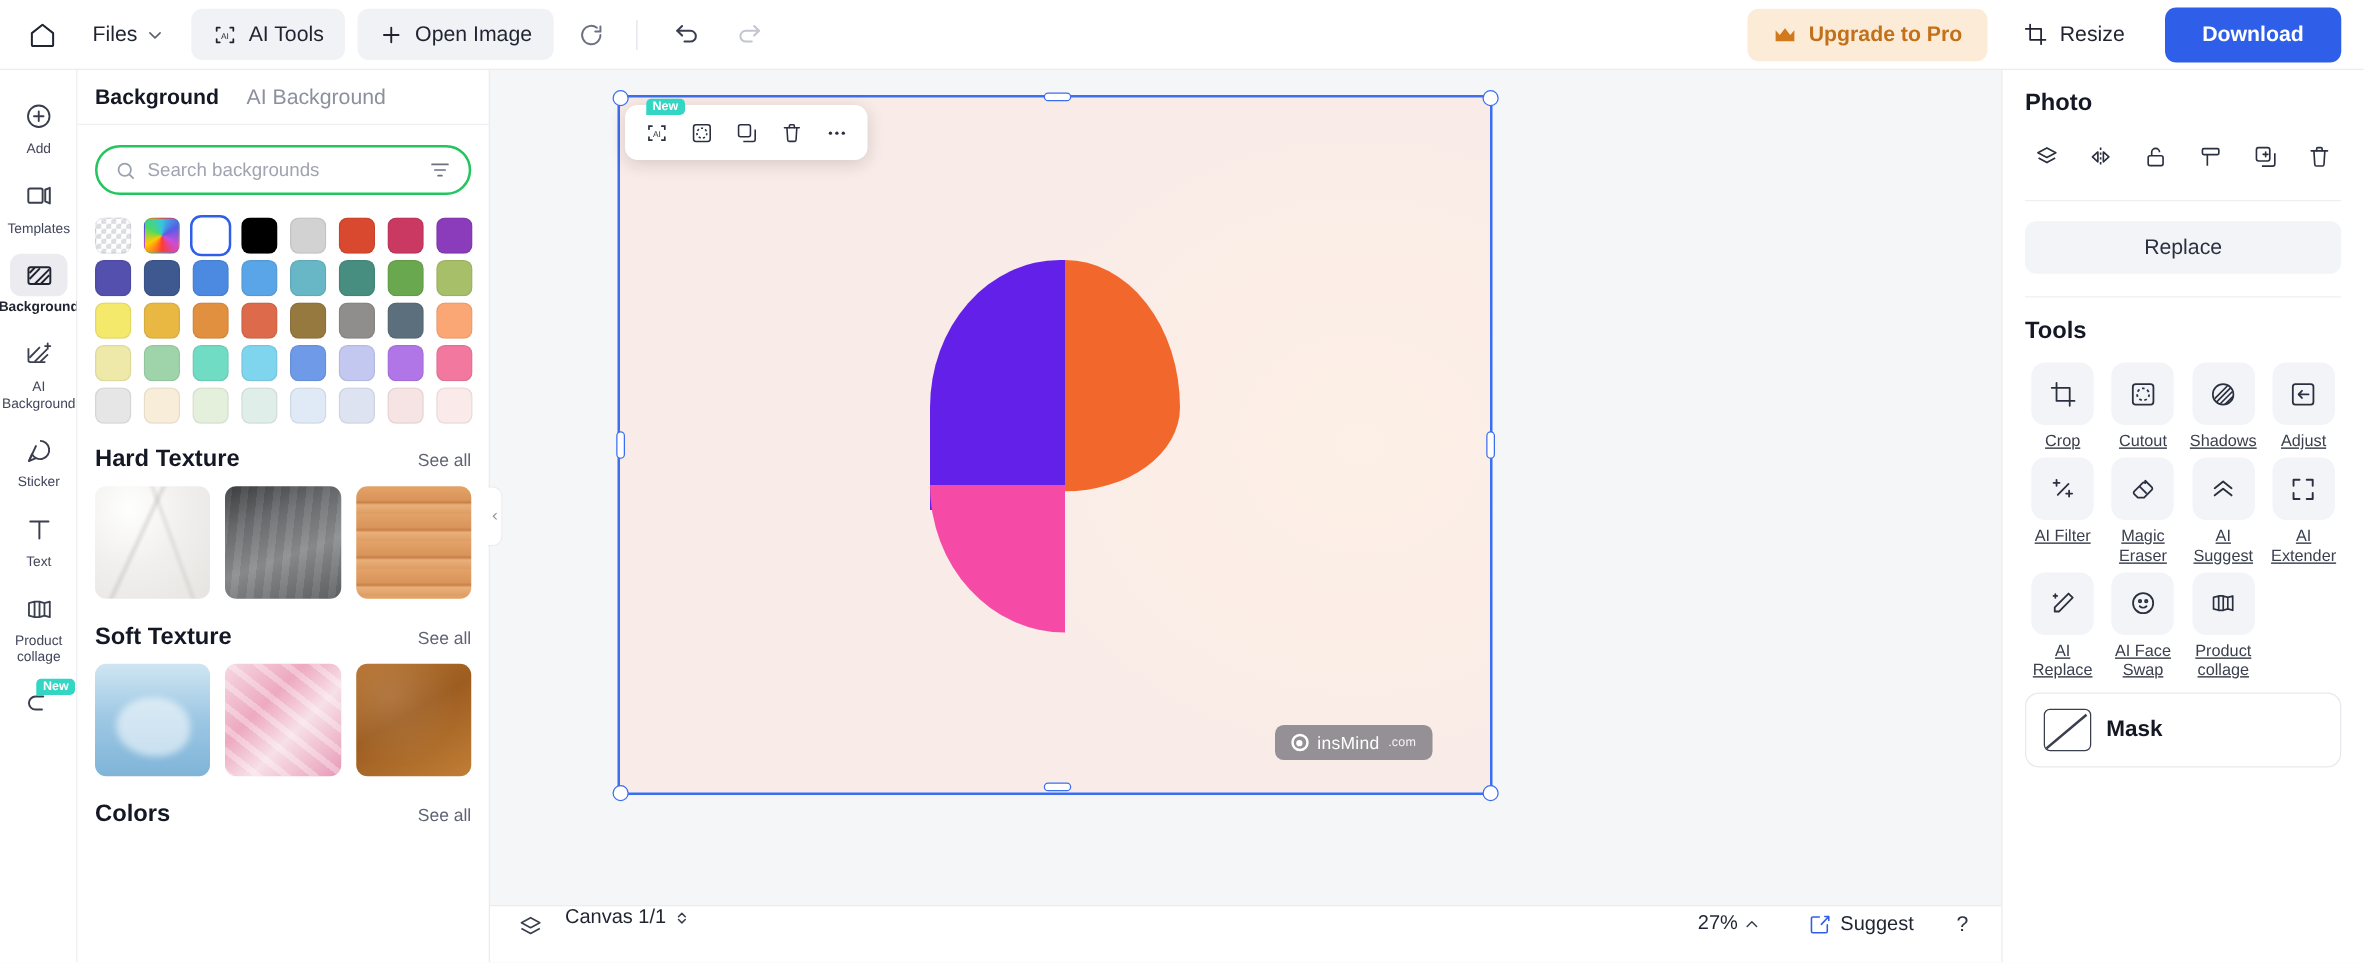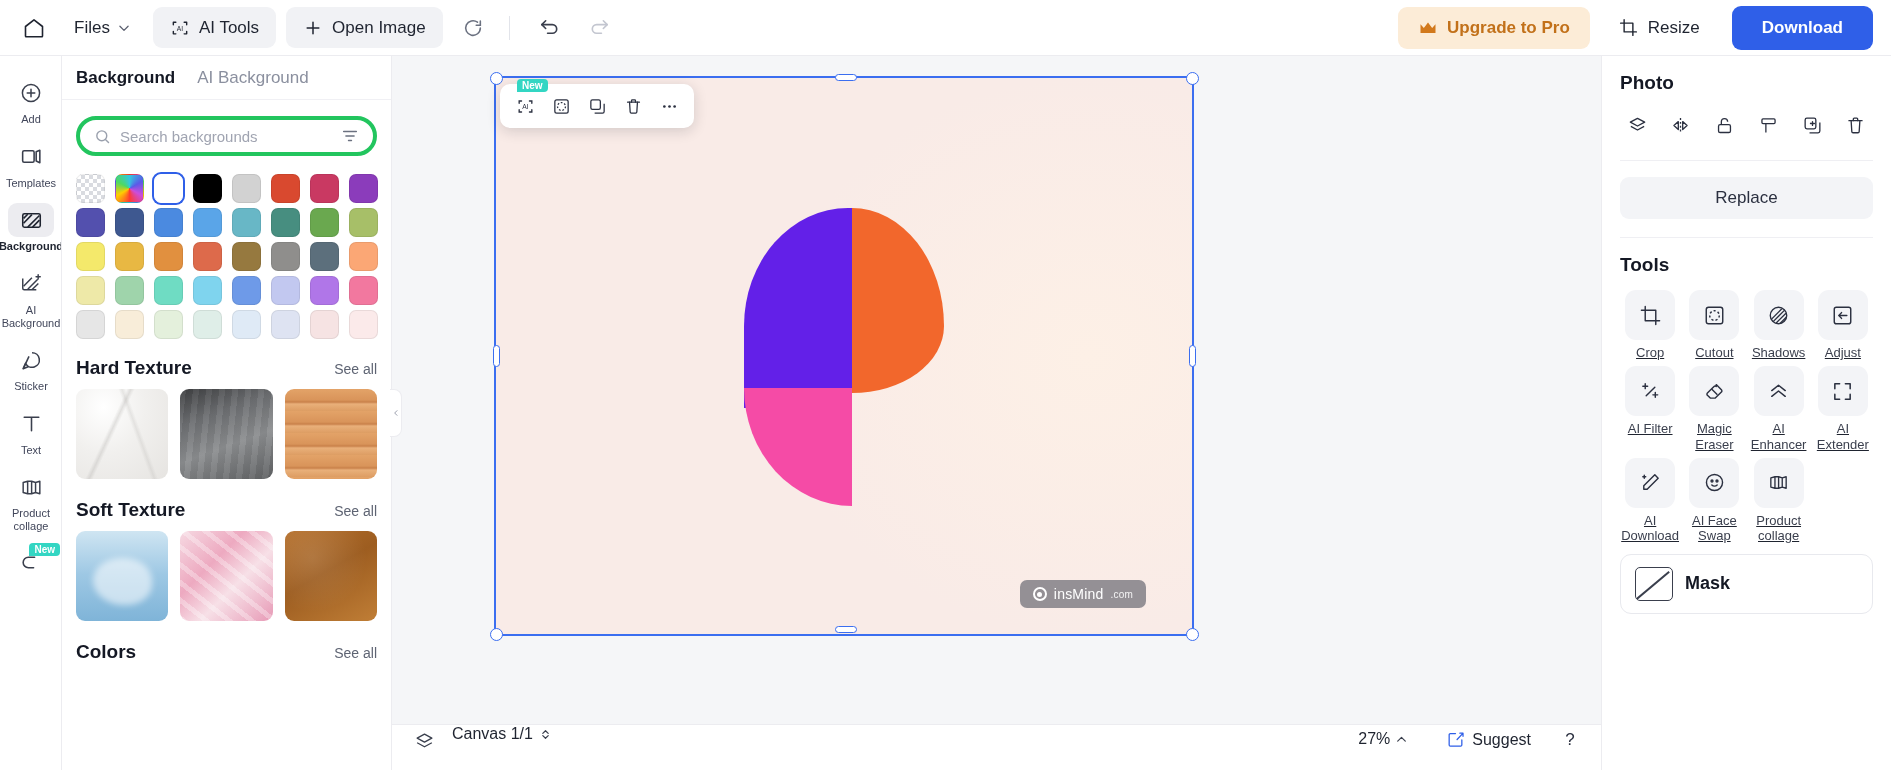--- a/index.html
+++ b/index.html
@@ -102,21 +102,21 @@
   }
   .panel-tabs {
     height: 44px; flex: 0 0 44px; display: flex; align-items: center; gap: 22px;
     padding: 0 14px; border-bottom: 1px solid #f0f0f4;
   }
   .ptab { font-size: 17px; color: #8b909f; cursor: pointer; }
   .ptab.active { color: #141824; font-weight: 700; }
   .panel-scroll { flex: 1; overflow: hidden; padding: 0 14px; }
   .searchbox {
     margin: 16px 0 18px; height: 40px;
-    border: 4px solid #22c55e; border-radius: 20px;
+    border: 2px solid #22c55e; border-radius: 20px;
     display: flex; align-items: center; gap: 9px; padding: 0 14px;
     background: #fff;
   }
   .searchbox input {
     flex: 1; border: none; outline: none; background: transparent;
     font-size: 15px; color: #2b3040; font-family: inherit;
   }
   .searchbox input::placeholder { color: #a0a4b1; }
   .sb-ico { color: #9aa0ad; display: flex; }
   .filter-ico { color: #6b7180; cursor: pointer; display: flex; }
@@ -822,39 +822,39 @@
               </svg>
           </div>
           <div class="tool-lbl">Magic Eraser</div>
         </div>
         <div class="tool">
           <div class="tool-box">
             <svg width="23" height="23" viewBox="0 0 24 24" fill="none" stroke="#2b3040" stroke-width="1.6" stroke-linecap="round" stroke-linejoin="round">
                 <path d="m5 11 7-5.5 7 5.5M5 17l7-5.5 7 5.5"></path>
               </svg>
           </div>
-          <div class="tool-lbl">AI Enhancer</div>
+          <div class="tool-lbl">AI Suggest</div>
         </div>
         <div class="tool">
           <div class="tool-box">
             <svg width="23" height="23" viewBox="0 0 24 24" fill="none" stroke="#2b3040" stroke-width="1.6" stroke-linecap="round" stroke-linejoin="round">
                 <path d="M4 9V4h5M20 9V4h-5M4 15v5h5M20 15v5h-5"></path>
               </svg>
           </div>
           <div class="tool-lbl">AI Extender</div>
         </div>
 
         <div class="tool">
           <div class="tool-box">
             <svg width="23" height="23" viewBox="0 0 24 24" fill="none" stroke="#2b3040" stroke-width="1.5" stroke-linecap="round" stroke-linejoin="round">
                 <path d="m16.5 4 3.5 3.5L8.5 19H5v-3.5z"></path>
                 <path d="M5.5 4.5v3M4 6h3"></path>
               </svg>
           </div>
-          <div class="tool-lbl">AI Download</div>
+          <div class="tool-lbl">AI Replace</div>
         </div>
         <div class="tool">
           <div class="tool-box">
             <svg width="23" height="23" viewBox="0 0 24 24" fill="none" stroke="#2b3040" stroke-width="1.5" stroke-linecap="round">
                 <circle cx="12" cy="12" r="8.4"></circle>
                 <circle cx="9.4" cy="10.4" r="1"></circle>
                 <circle cx="14.6" cy="10.4" r="1"></circle>
                 <path d="M9.2 14.6a4 4 0 0 0 5.6 0"></path>
               </svg>
           </div>

